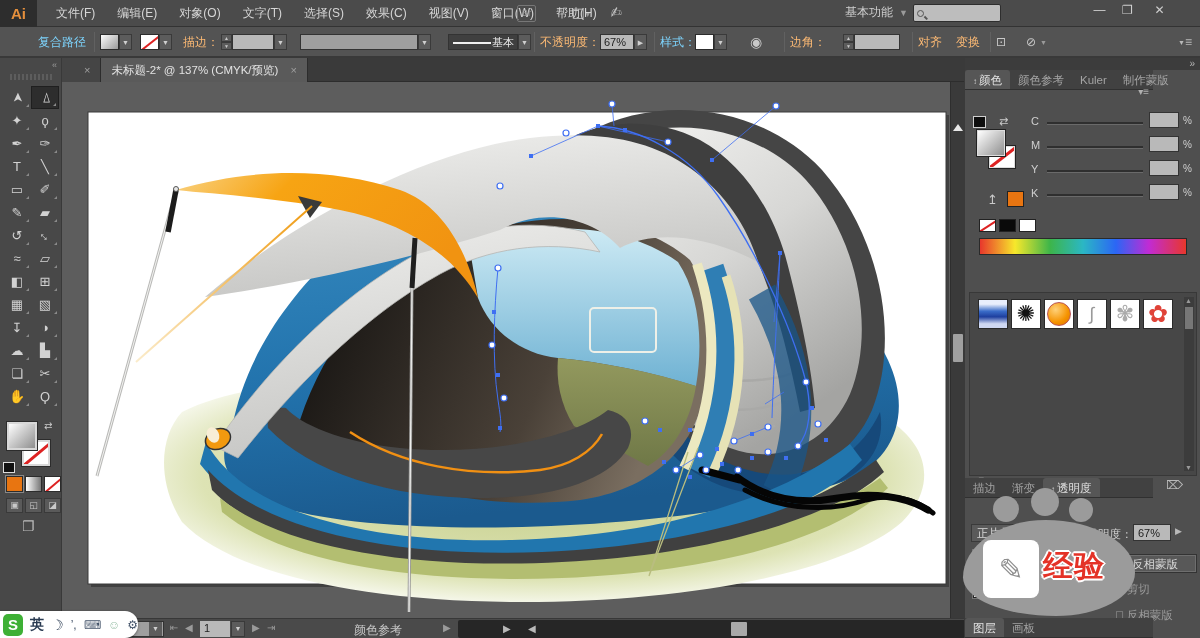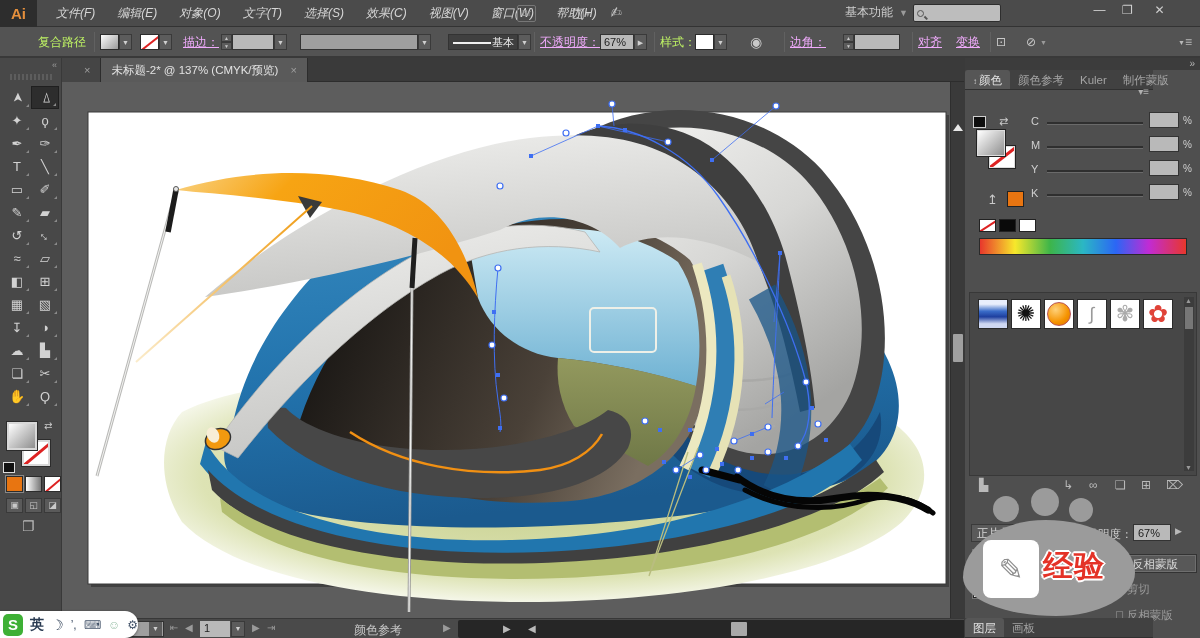--- a/index.html
+++ b/index.html
@@ -4,37 +4,37 @@
 <style>
   * { margin:0; padding:0; box-sizing:border-box; }
   html,body { width:1200px; height:638px; overflow:hidden; }
   body { font-family:"Liberation Sans","DejaVu Sans",sans-serif; font-size:12px; color:#d4d4d4; background:#535353; }
   #app { position:relative; width:1200px; height:638px; background:#535353; }
   .abs { position:absolute; }
 
   
   #menubar { position:absolute; left:0; top:0; width:1200px; height:27px; background:#4b4b4b; border-bottom:1px solid #333; display:flex; align-items:center; }
   #ai-logo { width:37px; height:27px; background:#2d2d2d; color:#e58f3c; font-weight:bold; font-size:15px; display:flex; align-items:center; justify-content:center; }
-  #menu-items { display:flex; margin-left:8px;font-style:italic; }
+  #menu-items { display:flex; margin-left:8px; }
   .menu-item { padding:0 11px; line-height:26px; color:#d6d6d6; cursor:default; }
   #br-badge { position:absolute; left:517px; top:5px; width:19px; height:17px; border:1px solid #777; border-radius:2px; color:#9a9a9a; font-size:9px; text-align:center; line-height:15px; }
   #layout-icon { position:absolute; left:572px; top:5px; color:#c9c9c9; font-size:13px; }
   #cslive-icon { position:absolute; left:610px; top:4px; color:#c9c9c9; font-size:14px; transform:rotate(-10deg); }
   #workspace-switcher { position:absolute; left:845px; top:4px; color:#cfcfcf; }
   #workspace-switcher .dd { color:#9a9a9a; font-size:9px; margin-left:6px; }
   #search-box { position:absolute; left:913px; top:4px; width:88px; height:18px; background:#bdbdbd; border:1px solid #2e2e2e; border-radius:2px; display:flex; align-items:center; padding-left:3px; }
   .mag { width:7px; height:7px; border:1.5px solid #555; border-radius:50%; position:relative; }
   .mag::after { content:""; position:absolute; left:6px; top:6px; width:4px; height:1.5px; background:#555; transform:rotate(45deg); }
   .winbtn { position:absolute; top:0; width:27px; height:22px; text-align:center; line-height:20px; color:#cfcfcf; font-size:12px; }
 
   
   #controlbar { position:absolute; left:0; top:28px; width:1200px; height:30px; background:#535353; border-bottom:2px solid #393939; }
   .cb { position:absolute; top:0; height:28px; display:flex; align-items:center; }
-  .olink { color:#f0abfc; text-decoration:underline; }
-  .cb-label { color:#bef264; }
+  .olink { color:#fdba74; }
+  .cb-label { color:#7dd3fc; }
   .swatch { width:19px; height:16px; border:1px solid #2c2c2c; background:#fff; }
   .grad-sw { background:linear-gradient(135deg,#fdfdfd,#9a9a9a); }
   .none-sw { position:relative; background:#fff; overflow:hidden; }
   .none-sw::after { content:""; position:absolute; left:-3px; top:6px; width:28px; height:2px; background:#d22; transform:rotate(-38deg); }
   .dd-arrow { width:13px; height:16px; background:#5c5c5c; border:1px solid #3a3a3a; color:#cfcfcf; font-size:7px; text-align:center; line-height:15px; }
   .field { background:#b9b9b9; color:#222; border:1px solid #333; height:16px; padding:0 3px; line-height:15px; font-size:11px; }
   .stepper { display:flex; flex-direction:column; width:11px; height:16px; }
   .stepper span { flex:1; background:#5c5c5c; border:1px solid #3a3a3a; color:#c9c9c9; font-size:5px; line-height:6px; text-align:center; }
   .cb-sep { position:absolute; top:4px; width:1px; height:20px; background:#434343; border-right:1px solid #616161; }
 
@@ -642,20 +642,26 @@
       <div>
           <span class="sym-actions abs" style="left: 14px;">▙</span>
           <span class="sym-actions abs" style="left: 98px;">↳</span>
           <span class="sym-actions abs" style="left: 124px;">∞</span>
           <span class="sym-actions abs" style="left: 150px;">❏</span>
           <span class="sym-actions abs" style="left: 176px;">⊞</span>
           <span class="sym-actions abs" style="left: 201px;">⌦</span>
         </div>
     </div>
 
+    <div class="ptabs" style="top:420px;">
+      <span class="ptab">描边</span>
+      <span class="ptab">渐变</span>
+      <span class="ptab active"><span class="updn">↕</span><span>透明度</span></span>
+
+    </div>
     <div class="abs" style="left:0;top:440px;width:236px;height:178px;">
       <div id="blend-combo"><span>正片叠底</span><span id="blend-dd">▼</span></div>
       <div id="tp-oplabel">不透明度：</div>
       <div id="tp-opfield">67%</div>
       <div id="tp-oparrow">▶</div>
       <div class="tp-thumb" style="left:8px;"></div>
       <div class="tp-thumb" style="left:76px;"></div>
       <div id="make-mask">反相蒙版</div>
       <div class="tp-check" style="top:84px;">剪切</div>
       <div class="tp-check" style="top:110px;">反相蒙版</div>

